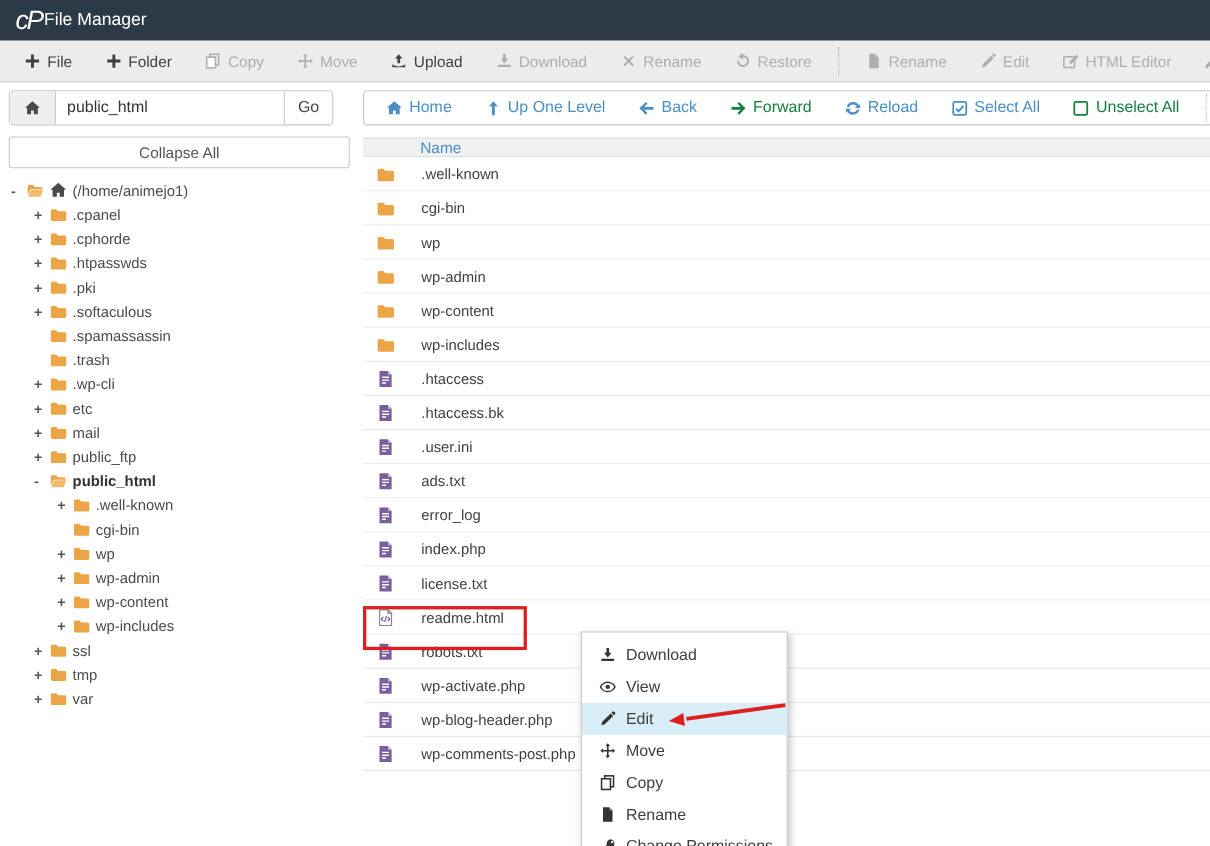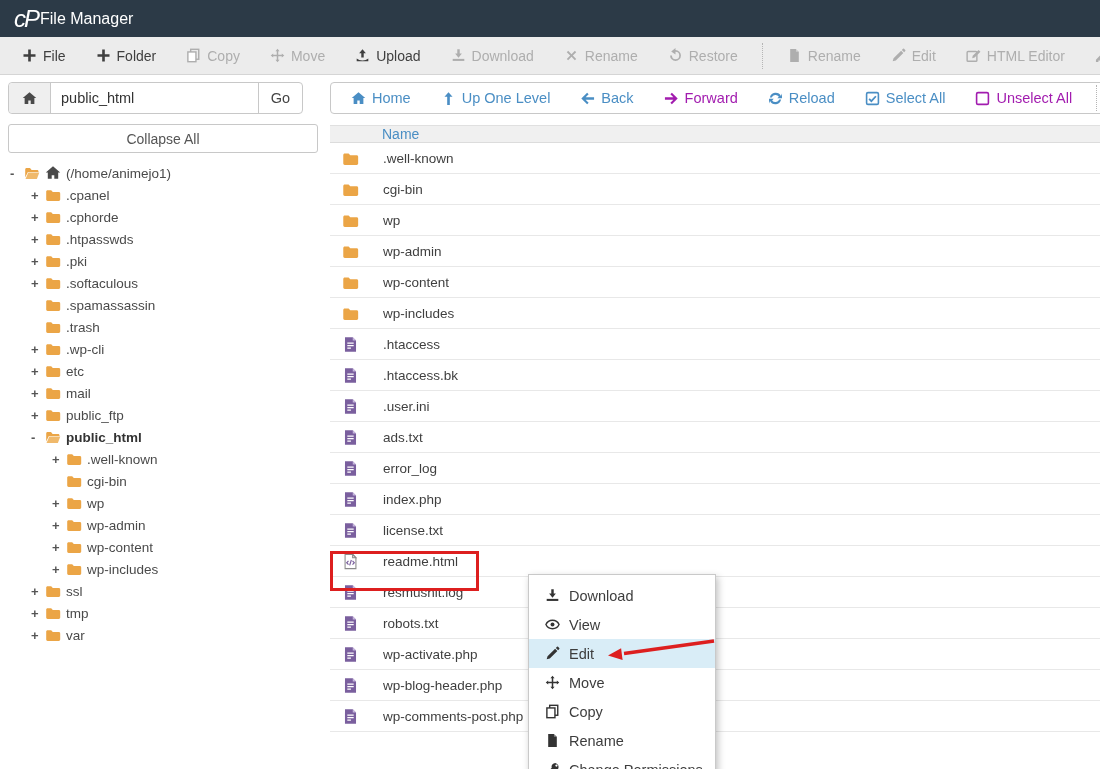--- a/index.html
+++ b/index.html
@@ -25,21 +25,21 @@
   
   .pathbar { position: absolute; left: 8px; top: 82px; width: 295px; height: 32px; border: 1px solid #c8c8c8; border-radius: 4px; display: flex; align-items: stretch; background: #fff; }
   .path-home { width: 42px; background: #efefef; border-right: 1px solid #c8c8c8; border-radius: 4px 0 0 4px; display: flex; align-items: center; justify-content: center; color: #4a4a4a; cursor: pointer; }
   .path-input { flex: 1; border: 0; outline: none; padding: 0 10px; font-size: 14.5px; color: #333; font-family: "Liberation Sans", sans-serif; }
   .path-go { width: 44px; border-left: 1px solid #c8c8c8; display: flex; align-items: center; justify-content: center; font-size: 14.5px; color: #444; cursor: pointer; }
 
   
   .navbar { position: absolute; left: 330px; top: 82px; width: 820px; height: 32px; border: 1px solid #c8c8c8; border-radius: 4px; background: #fff; display: flex; align-items: center; padding-left: 20px; gap: 30px; }
   .nav-item { display: flex; align-items: flex-end; gap: 6px; font-size: 14.5px; white-space: nowrap; cursor: pointer; }
   .nav-item.enabled { color: #4a8ec4; }
-  .nav-item.disabled { color: #a21caf; }
+  .nav-item.disabled { color: #15803d; }
   .nav-sep { border-left: 1px dotted #b5b5b5; height: 26px; margin: 0 -6px; }
 
   
   .collapse-btn { position: absolute; left: 8px; top: 124px; width: 310px; height: 29px; border: 1px solid #c8c8c8; border-radius: 3px; background: #fff; display: flex; align-items: center; justify-content: center; font-size: 14px; color: #555; cursor: pointer; }
   .tree { position: absolute; left: 8px; top: 162px; width: 315px; }
   .tree-row { height: 22px; display: flex; align-items: center; font-size: 13.5px; color: #4a4a4a; cursor: pointer; }
   .expander { width: 14px; font-size: 13px; font-weight: bold; color: #555; flex: none; }
   .tree-row .icon { margin-right: 5px; }
   .tree-row .icon svg { width: 16px; height: 16px; }
   .tree-label.bold { font-weight: bold; color: #333; }
@@ -594,30 +594,20 @@
         <span class="file-name">readme.html</span>
       </div>
       <div class="file-row">
         <span class="icon big-ic">
           <svg viewBox="0 0 16 16">
             <path fill="#7a5f9e" d="M2.8 1.2h7.3l3.1 3.1v10.5H2.8z"></path>
             <path fill="#c7b7dd" d="M10.1 1.2v3.1h3.1z"></path>
             <path stroke="#fff" stroke-width="1.2" fill="none" d="M5 6.6h6M5 9h6M5 11.4h3.4"></path>
           </svg>
         </span>
-        <span class="file-name">resmushit.log</span>
-      </div>
-      <div class="file-row">
-        <span class="icon big-ic">
-          <svg viewBox="0 0 16 16">
-            <path fill="#7a5f9e" d="M2.8 1.2h7.3l3.1 3.1v10.5H2.8z"></path>
-            <path fill="#c7b7dd" d="M10.1 1.2v3.1h3.1z"></path>
-            <path stroke="#fff" stroke-width="1.2" fill="none" d="M5 6.6h6M5 9h6M5 11.4h3.4"></path>
-          </svg>
-        </span>
         <span class="file-name">robots.txt</span>
       </div>
       <div class="file-row">
         <span class="icon big-ic">
           <svg viewBox="0 0 16 16">
             <path fill="#7a5f9e" d="M2.8 1.2h7.3l3.1 3.1v10.5H2.8z"></path>
             <path fill="#c7b7dd" d="M10.1 1.2v3.1h3.1z"></path>
             <path stroke="#fff" stroke-width="1.2" fill="none" d="M5 6.6h6M5 9h6M5 11.4h3.4"></path>
           </svg>
         </span>

